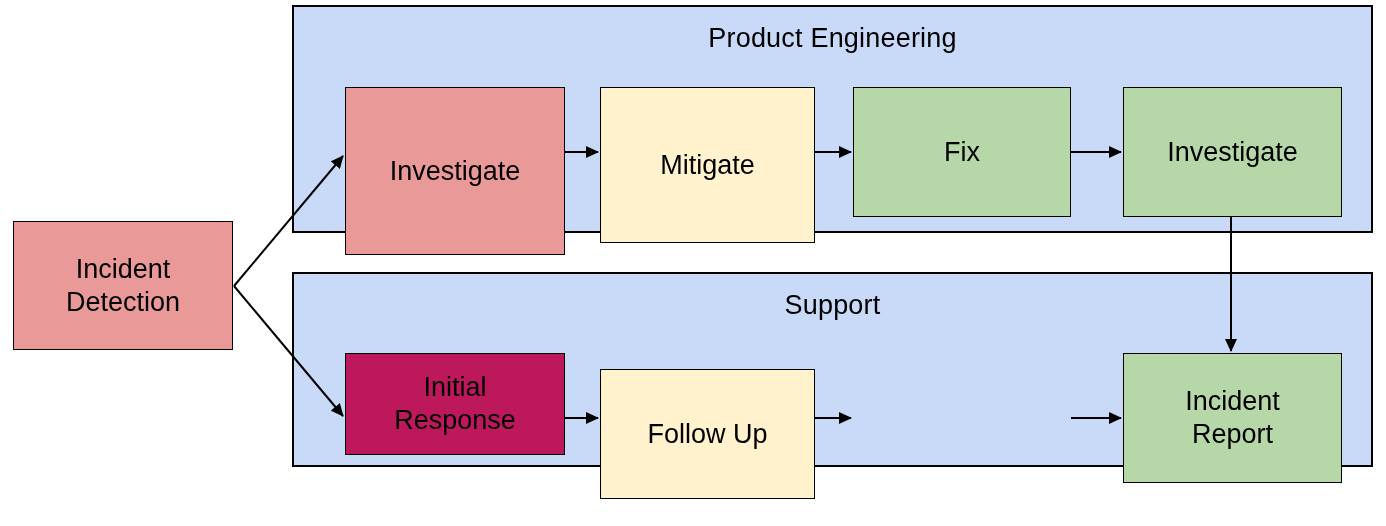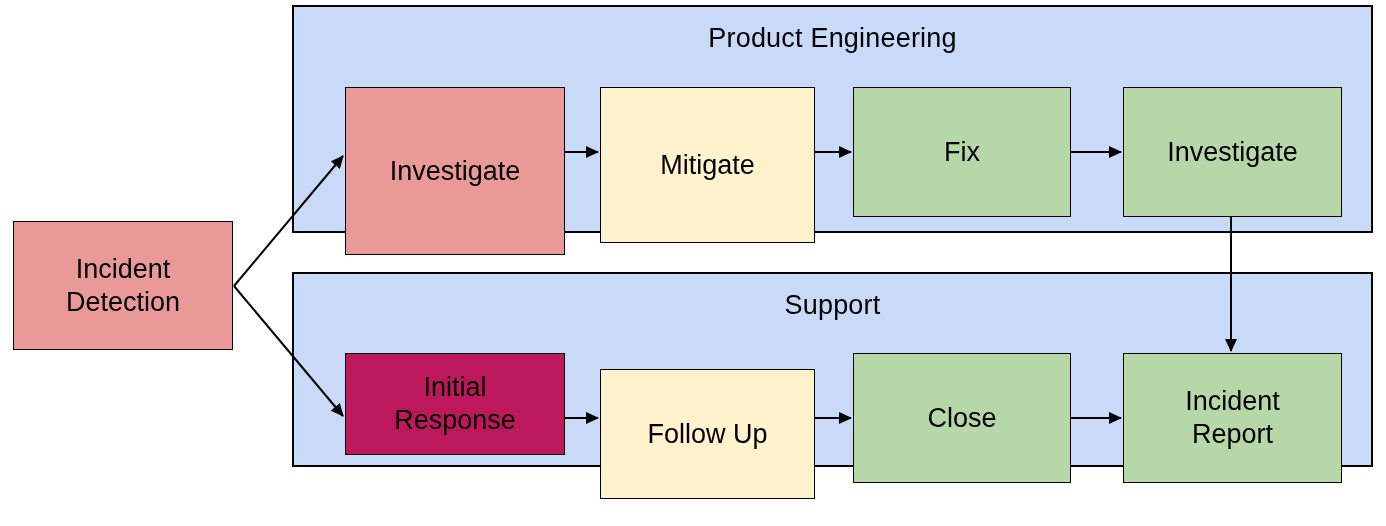--- a/index.html
+++ b/index.html
@@ -110,22 +110,19 @@
 
   <div class="node" style="left: 345px; top: 353px; width: 220px; height: 102px; background: #be185d;">
     <span class="label">Initial
 Response</span>
   </div>
 
   <div class="node" style="left: 600px; top: 353px; width: 215px; height: 130px; background: rgb(255, 242, 204); margin-top: 16px;">
     <span class="label">Follow Up</span>
   </div>
 
-  <div class="node" style="left: 853px; top: 353px; width: 218px; height: 130px; background: rgb(182, 215, 168);">
-    <span class="label">Close</span>
-  </div>
 
   <div class="node" style="left: 1123px; top: 353px; width: 219px; height: 130px; background: rgb(182, 215, 168);">
     <span class="label">Incident
 Report</span>
   </div>
 
 </div>
 
 </body></html>

